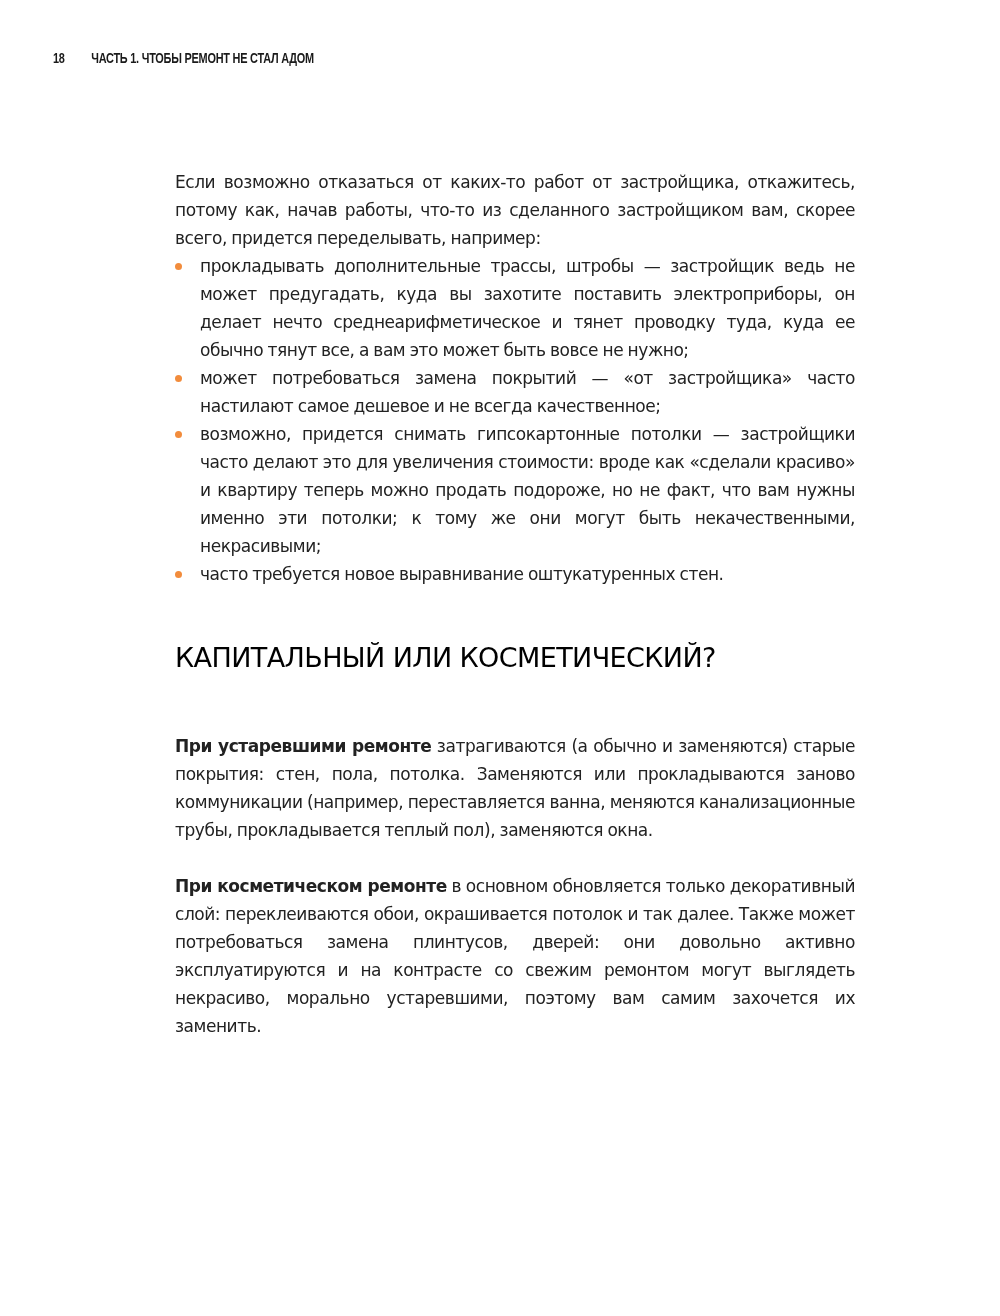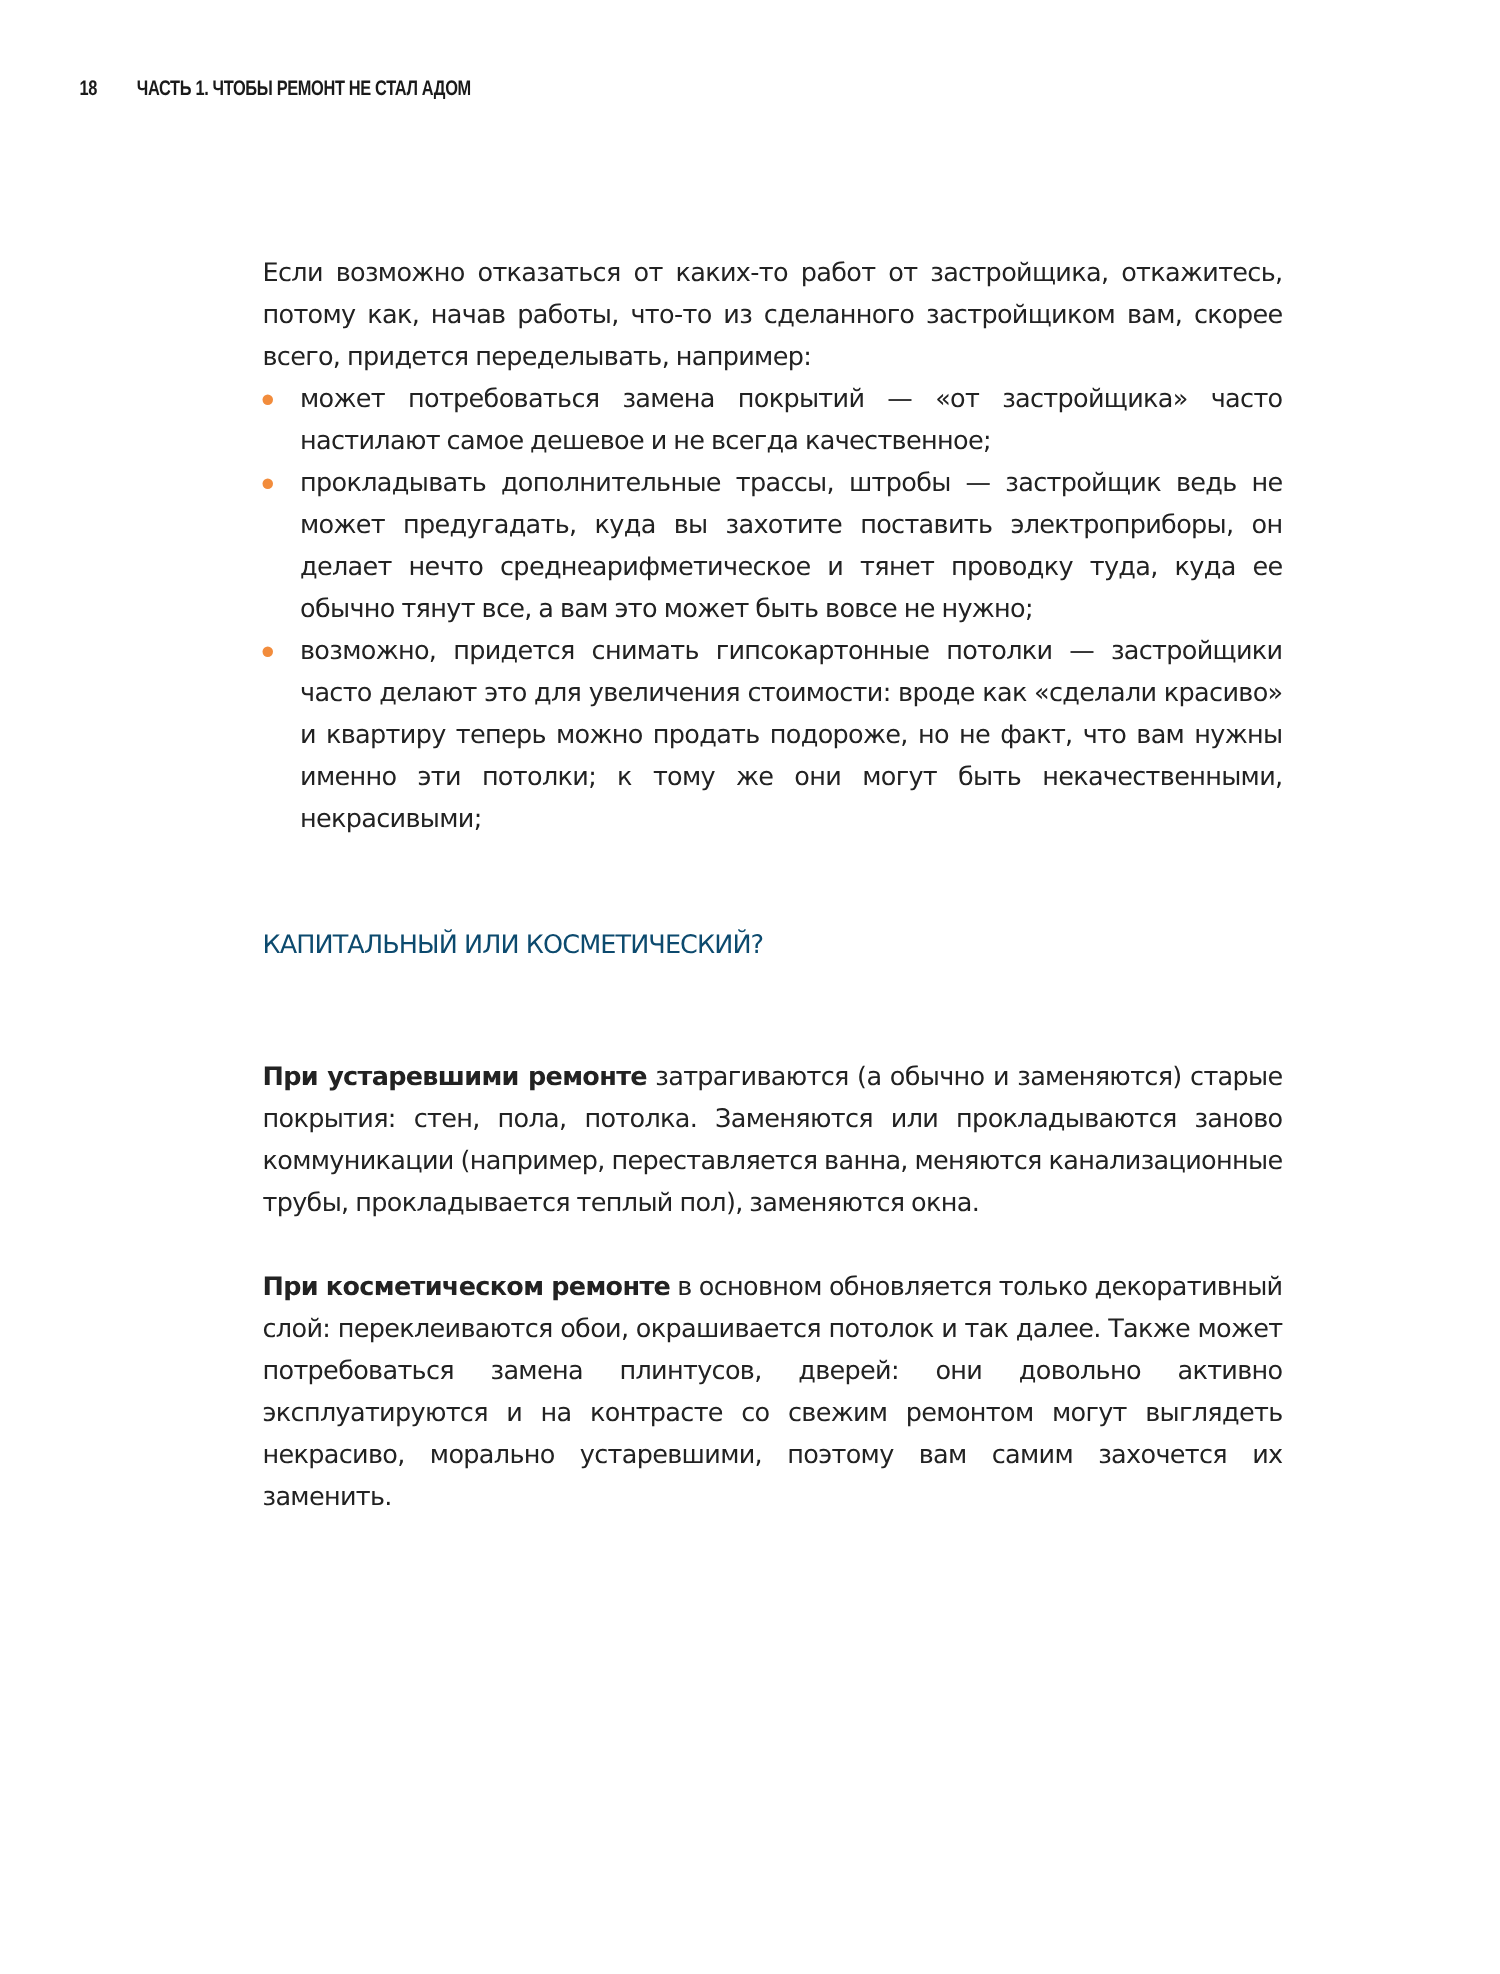--- a/index.html
+++ b/index.html
@@ -18,40 +18,41 @@
     }
     .content p { margin: 0; text-align: justify; letter-spacing: -0.45px; word-spacing: -0.5px; }
     ul.bullets { list-style: none; margin: 0; padding: 0; }
     ul.bullets li { position: relative; padding-left: 25px; text-align: justify; letter-spacing: -0.45px; word-spacing: -0.5px; }
     ul.bullets li .dot {
       position: absolute; left: 0; top: 11px; width: 7px; height: 7px;
       border-radius: 50%; background: #f28c3c;
     }
     h2.section-heading {
       margin: 56px 0 32px 0; font-family: "DejaVu Sans", sans-serif;
-      font-weight: normal; font-size: 17px; color: #0c4a6e; letter-spacing: -0.6px;
+      font-weight: normal; font-size: 27px; color: #000000; letter-spacing: -0.6px;
     }
     .gap { height: 28px; }
     b { font-weight: bold; }
   </style>
 </head>
 <body>
 
 <div class="running-head">
   <span>18</span>
   <span>ЧАСТЬ 1. ЧТОБЫ РЕМОНТ НЕ СТАЛ АДОМ</span>
 </div>
 
 <div class="content">
   <p>Если возможно отказаться от каких-то работ от застройщика, откажитесь, потому как, начав работы, что-то из сделанного застройщиком вам, скорее всего, придется переделывать, например:</p>
 
   <ul class="bullets">
+    <li><span class="dot"></span><span>прокладывать дополнительные трассы, штробы — застройщик ведь не может предугадать, куда вы захотите поставить электроприборы, он делает нечто среднеарифметическое и тянет проводку туда, куда ее обычно тянут все, а вам это может быть вовсе не нужно;</span></li>
     <li><span class="dot"></span><span>может потребоваться замена покрытий — «от застройщика» часто настилают самое дешевое и не всегда качественное;</span></li>
-    <li><span class="dot"></span><span>прокладывать дополнительные трассы, штробы — застройщик ведь не может предугадать, куда вы захотите поставить электроприборы, он делает нечто среднеарифметическое и тянет проводку туда, куда ее обычно тянут все, а вам это может быть вовсе не нужно;</span></li>
     <li><span class="dot"></span><span>возможно, придется снимать гипсокартонные потолки — застройщики часто делают это для увеличения стоимости: вроде как «сделали красиво» и квартиру теперь можно продать подороже, но не факт, что вам нужны именно эти потолки; к тому же они могут быть некачественными, некрасивыми;</span></li>
+    <li><span class="dot"></span><span>часто требуется новое выравнивание оштукатуренных стен.</span></li>
   </ul>
 
   <h2 class="section-heading">КАПИТАЛЬНЫЙ ИЛИ КОСМЕТИЧЕСКИЙ?</h2>
 
   <div class="gap"></div>
 
   <p><b>При устаревшими ремонте</b><span> затрагиваются (а обычно и заменяются) старые покрытия: стен, пола, потолка. Заменяются или прокладываются заново коммуникации (например, переставляется ванна, меняются канализационные трубы, прокладывается теплый пол), заменяются окна.</span></p>
   <div class="gap"></div>
 
   <p><b>При косметическом ремонте</b><span> в основном обновляется только декоративный слой: переклеиваются обои, окрашивается потолок и так далее. Также может потребоваться замена плинтусов, дверей: они довольно активно эксплуатируются и на контрасте со свежим ремонтом могут выглядеть некрасиво, морально устаревшими, поэтому вам самим захочется их заменить.</span></p>

